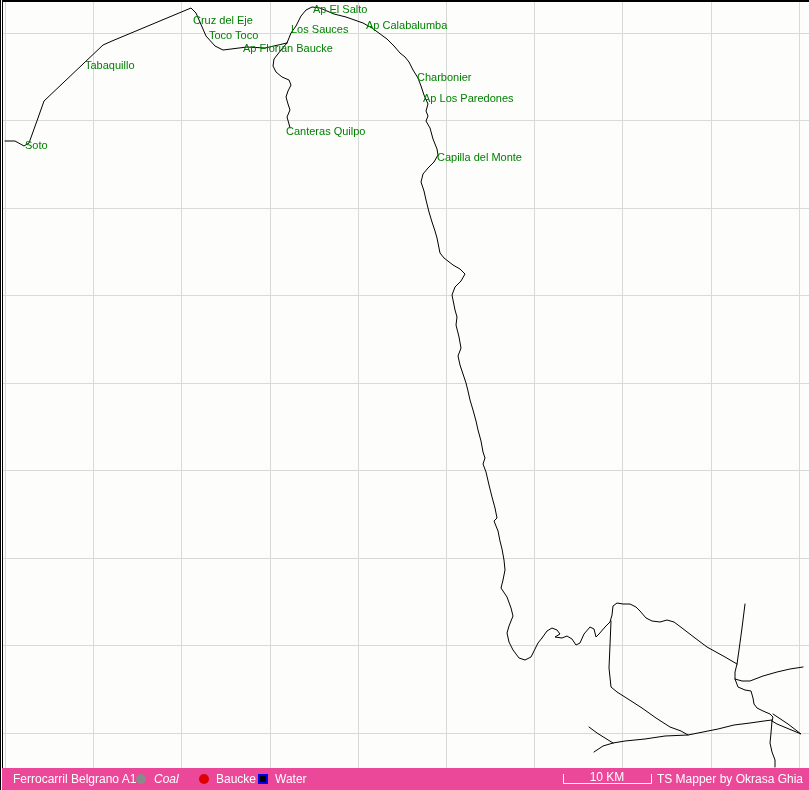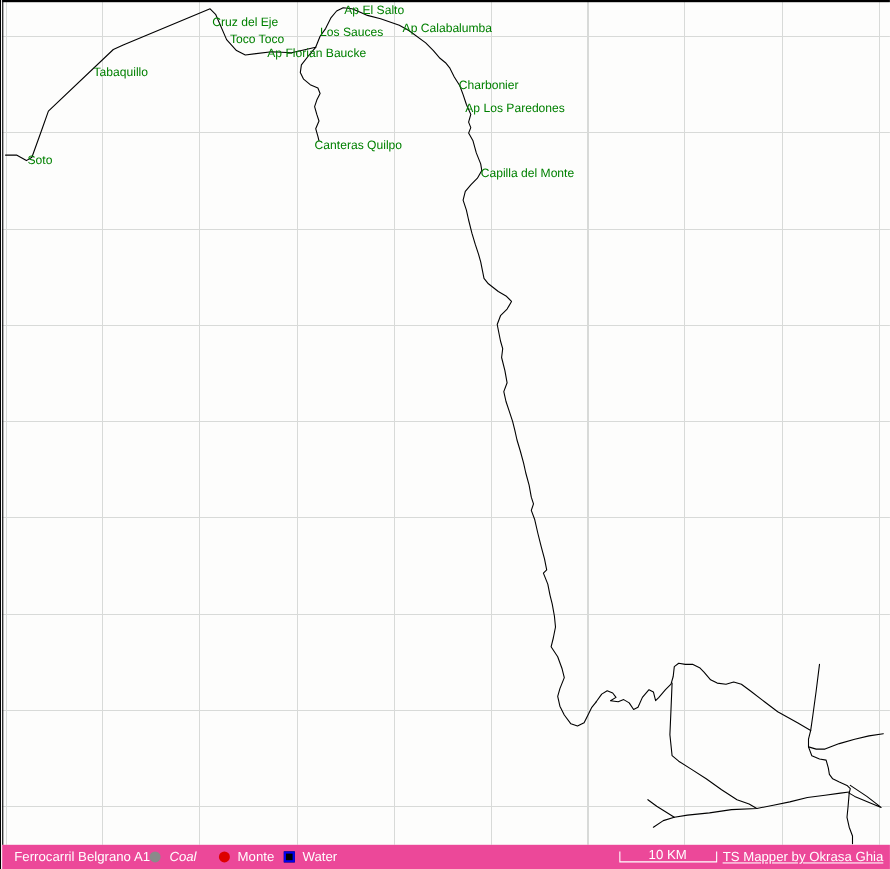--- a/index.html
+++ b/index.html
@@ -24,21 +24,21 @@
   }
   .bar-text{
     position:absolute;top:0;height:22px;line-height:22px;
     white-space:nowrap;
   }
   .route-name{left:13px;}
   .legend-icon{
     position:absolute;top:6px;width:10px;height:10px;
     box-sizing:border-box;
   }
-  .credit{right:6px;text-decoration:underline;}
+  .credit{right:6px;}
   #scale-svg{position:absolute;left:558px;top:0;}
   .border-overlay{position:absolute;left:0;top:0;width:809px;height:790px;pointer-events:none;}
   .b-top{position:absolute;left:0;top:0;width:809px;height:2px;background:#000;}
   .b-l0{position:absolute;left:0;top:0;width:1px;height:790px;background:#000;}
   .b-l1{position:absolute;left:1px;top:0;width:1px;height:790px;background:#fff;}
   .b-l2{position:absolute;left:2px;top:0;width:1px;height:768px;background:#000;}
 </style>
 </head>
 <body>
 
@@ -97,21 +97,21 @@
     </svg>
   </div>
 
   <div class="status-bar" style="background: #ec4899; color: rgb(255, 255, 255);">
     <span class="bar-text route-name">Ferrocarril Belgrano A1</span>
 
     <span class="legend-icon" id="icon-coal" style="left: 136px; background: rgb(138, 138, 138); border-radius: 50%;"></span>
     <span class="bar-text" id="label-coal" style="left: 154px; font-style: italic;">Coal</span>
 
     <span class="legend-icon" id="icon-diesel" style="left: 199px; background: rgb(221, 0, 0); border-radius: 50%;"></span>
-    <span class="bar-text" id="label-diesel" style="left: 216px;">Monte</span>
+    <span class="bar-text" id="label-diesel" style="left: 216px;">Baucke</span>
 
     <span class="legend-icon" id="icon-water" style="left: 258px; background: rgb(0, 0, 0); border: 2px solid rgb(0, 0, 238);"></span>
     <span class="bar-text" id="label-water" style="left: 275px;">Water</span>
 
     <svg id="scale-svg" width="100" height="22">
       <polyline points="5.5,6 5.5,15.5 93.5,15.5 93.5,6" fill="none" stroke="#ffffff" stroke-width="1"></polyline>
       <text x="49" y="13" text-anchor="middle" font-size="12" fill="#ffffff">10 KM</text>
     </svg>
 
     <span class="bar-text credit">TS Mapper by Okrasa Ghia</span>

